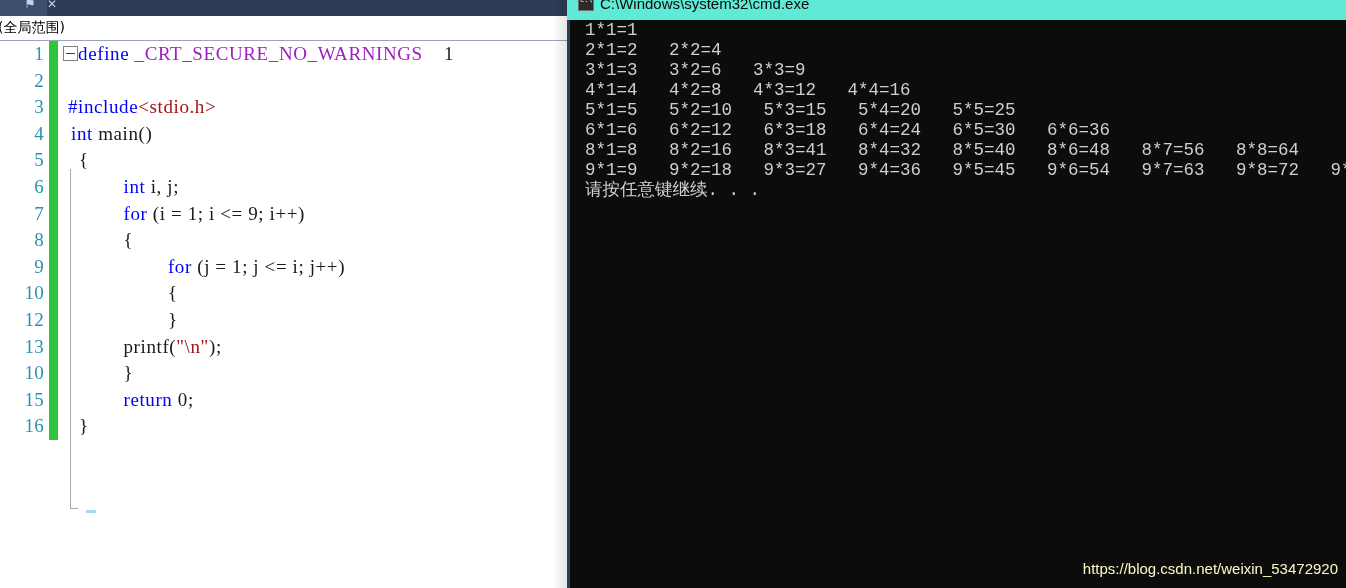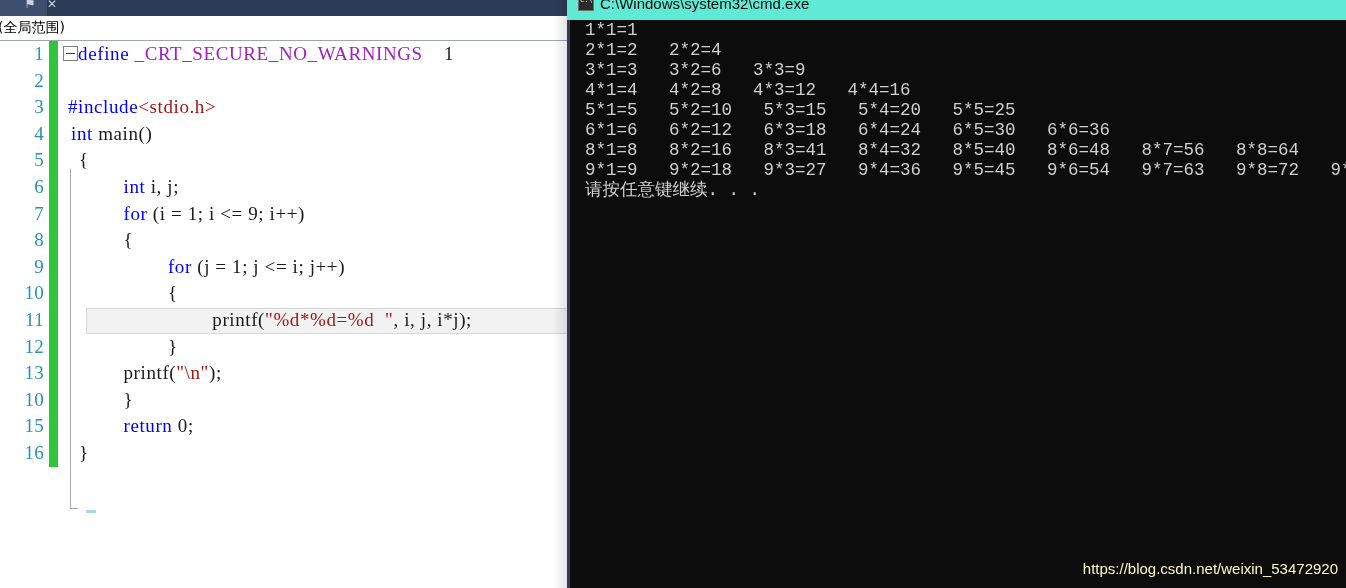--- a/index.html
+++ b/index.html
@@ -289,21 +289,20 @@
         <div class="code-line"><div class="ln">1</div><div class="changebar"></div><div class="code-txt" style="left: 68px;"><span class="pp">#define </span><span class="macro">_CRT_SECURE_NO_WARNINGS</span><span class="num">    1</span></div></div>
         <div class="code-line"><div class="ln">2</div><div class="changebar"></div><div class="code-txt" style="left: 68px;"></div></div>
         <div class="code-line"><div class="ln">3</div><div class="changebar"></div><div class="code-txt" style="left: 68px;"><span class="pp">#include</span><span class="hdr">&lt;stdio.h&gt;</span></div></div>
         <div class="code-line"><div class="ln">4</div><div class="changebar"></div><div class="code-txt" style="left: 71px;"><span class="kw">int</span><span class="num"> main()</span></div></div>
         <div class="code-line"><div class="ln">5</div><div class="changebar"></div><div class="code-txt" style="left: 79.1px;"><span class="num">{</span></div></div>
         <div class="code-line"><div class="ln">6</div><div class="changebar"></div><div class="code-txt" style="left: 123.5px;"><span class="kw">int</span><span class="num"> i, j;</span></div></div>
         <div class="code-line"><div class="ln">7</div><div class="changebar"></div><div class="code-txt" style="left: 123.5px;"><span class="kw">for</span><span class="num"> (i = 1; i &lt;= 9; i++)</span></div></div>
         <div class="code-line"><div class="ln">8</div><div class="changebar"></div><div class="code-txt" style="left: 123.5px;"><span class="num">{</span></div></div>
         <div class="code-line"><div class="ln">9</div><div class="changebar"></div><div class="code-txt" style="left: 167.9px;"><span class="kw">for</span><span class="num"> (j = 1; j &lt;= i; j++)</span></div></div>
         <div class="code-line"><div class="ln">10</div><div class="changebar"></div><div class="code-txt" style="left: 167.9px;"><span class="num">{</span></div></div>
-        <div class="code-line"><div class="sel-band"></div><div class="ln">11</div><div class="changebar"></div><div class="code-txt" style="left: 212.3px;"><span class="num">printf(</span><span class="str">"%d*%d=%d  "</span><span class="num">, i, j, i*j);</span></div></div>
         <div class="code-line"><div class="ln">12</div><div class="changebar"></div><div class="code-txt" style="left: 167.9px;"><span class="num">}</span></div></div>
         <div class="code-line"><div class="ln">13</div><div class="changebar"></div><div class="code-txt" style="left: 123.5px;"><span class="num">printf(</span><span class="str">"\n"</span><span class="num">);</span></div></div>
         <div class="code-line"><div class="ln">10</div><div class="changebar"></div><div class="code-txt" style="left: 123.5px;"><span class="num">}</span></div></div>
         <div class="code-line"><div class="ln">15</div><div class="changebar"></div><div class="code-txt" style="left: 123.5px;"><span class="kw">return</span><span class="num"> 0;</span></div></div>
         <div class="code-line"><div class="ln">16</div><div class="changebar"></div><div class="code-txt" style="left: 79.1px;"><span class="num">}</span></div></div>
       </div>
     <div id="collapse-box"></div>
     <div id="fold-guide"></div>
     <div id="fold-guide-foot"></div>
     <div id="caret-underline"></div>

